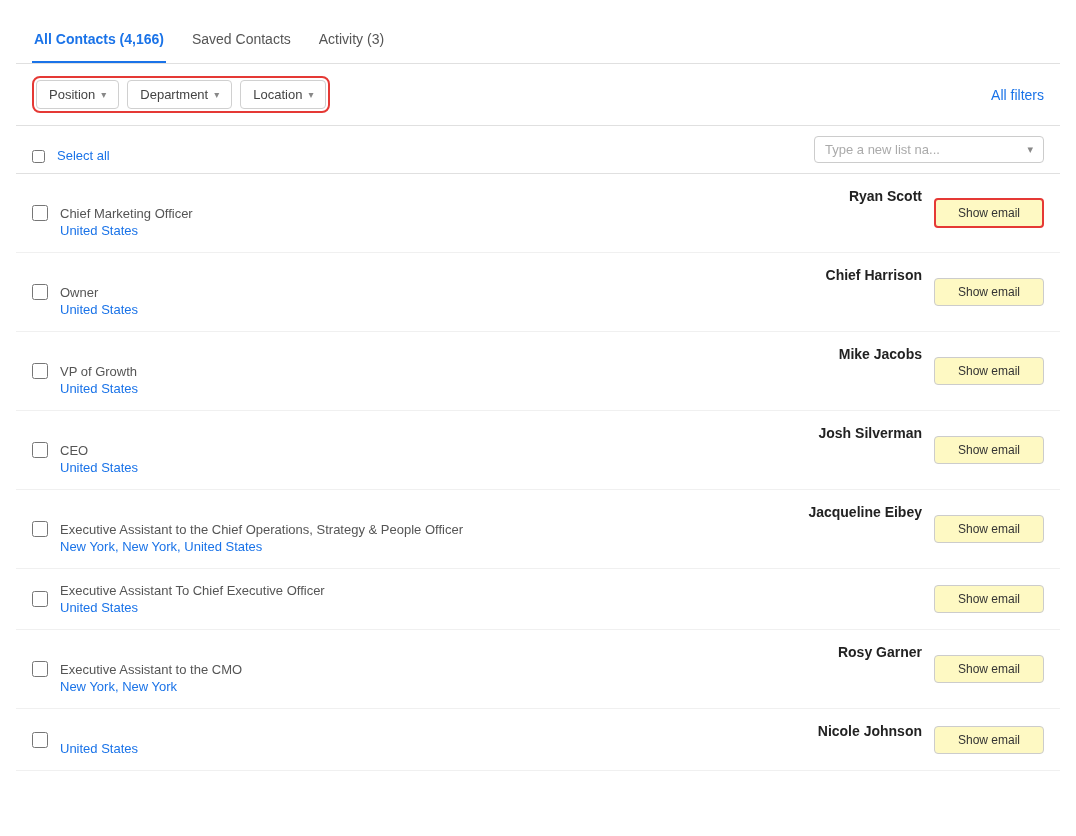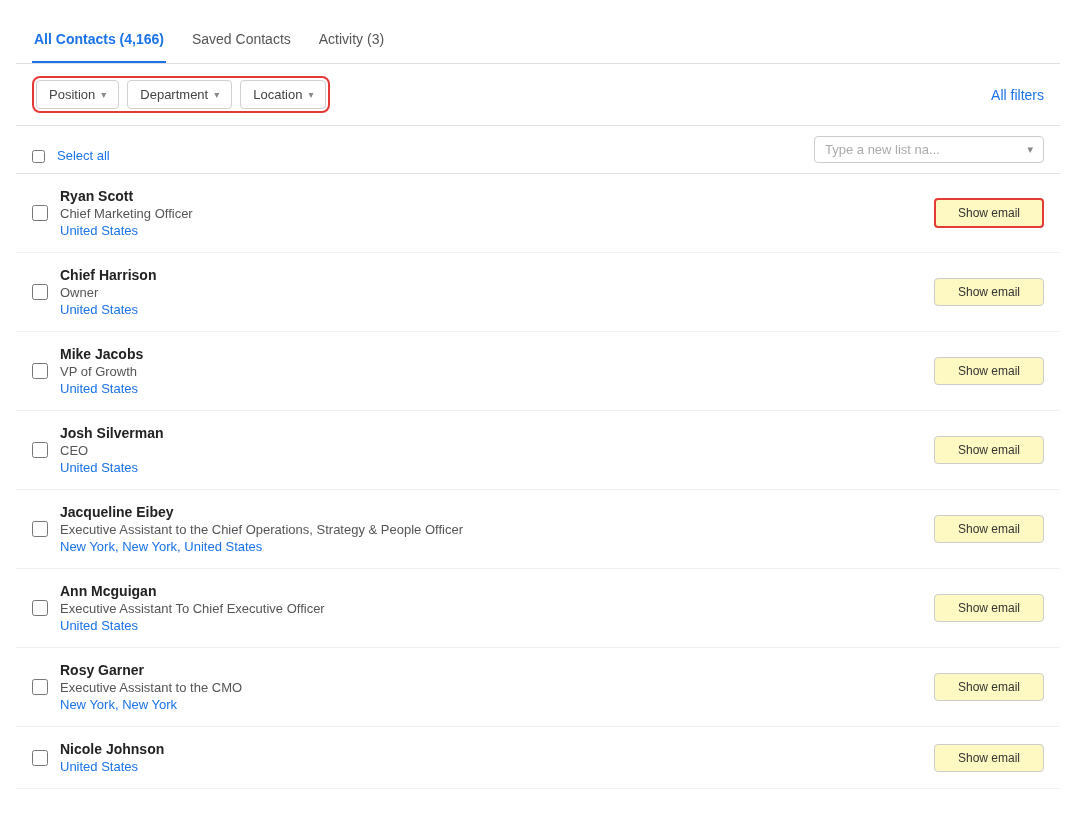--- a/index.html
+++ b/index.html
@@ -153,20 +153,21 @@
 
     .contact-info {
       flex: 1;
     }
 
     .contact-name {
       font-weight: 600;
       font-size: 14px;
       color: #222;
       margin-bottom: 2px;
+      text-align: right;
     }
 
     .contact-title {
       font-size: 13px;
       color: #555;
       margin-bottom: 2px;
     }
 
     .contact-location {
       font-size: 13px;
@@ -274,21 +275,20 @@
       <div class="contact-info">
         <div class="contact-name">Jacqueline Eibey</div>
         <div class="contact-title">Executive Assistant to the Chief Operations, Strategy &amp; People Officer</div>
         <div class="contact-location">New York, New York, United States</div>
       </div>
       <button class="show-email-btn">Show email</button>
     </li>
       <li class="contact-row">
       <input type="checkbox" class="contact-checkbox" style="">
       <div class="contact-info">
-        <div class="contact-name">Ann Mcguigan</div>
         <div class="contact-title">Executive Assistant To Chief Executive Officer</div>
         <div class="contact-location">United States</div>
       </div>
       <button class="show-email-btn">Show email</button>
     </li>
       <li class="contact-row">
       <input type="checkbox" class="contact-checkbox" style="">
       <div class="contact-info">
         <div class="contact-name">Rosy Garner</div>
         <div class="contact-title">Executive Assistant to the CMO</div>

